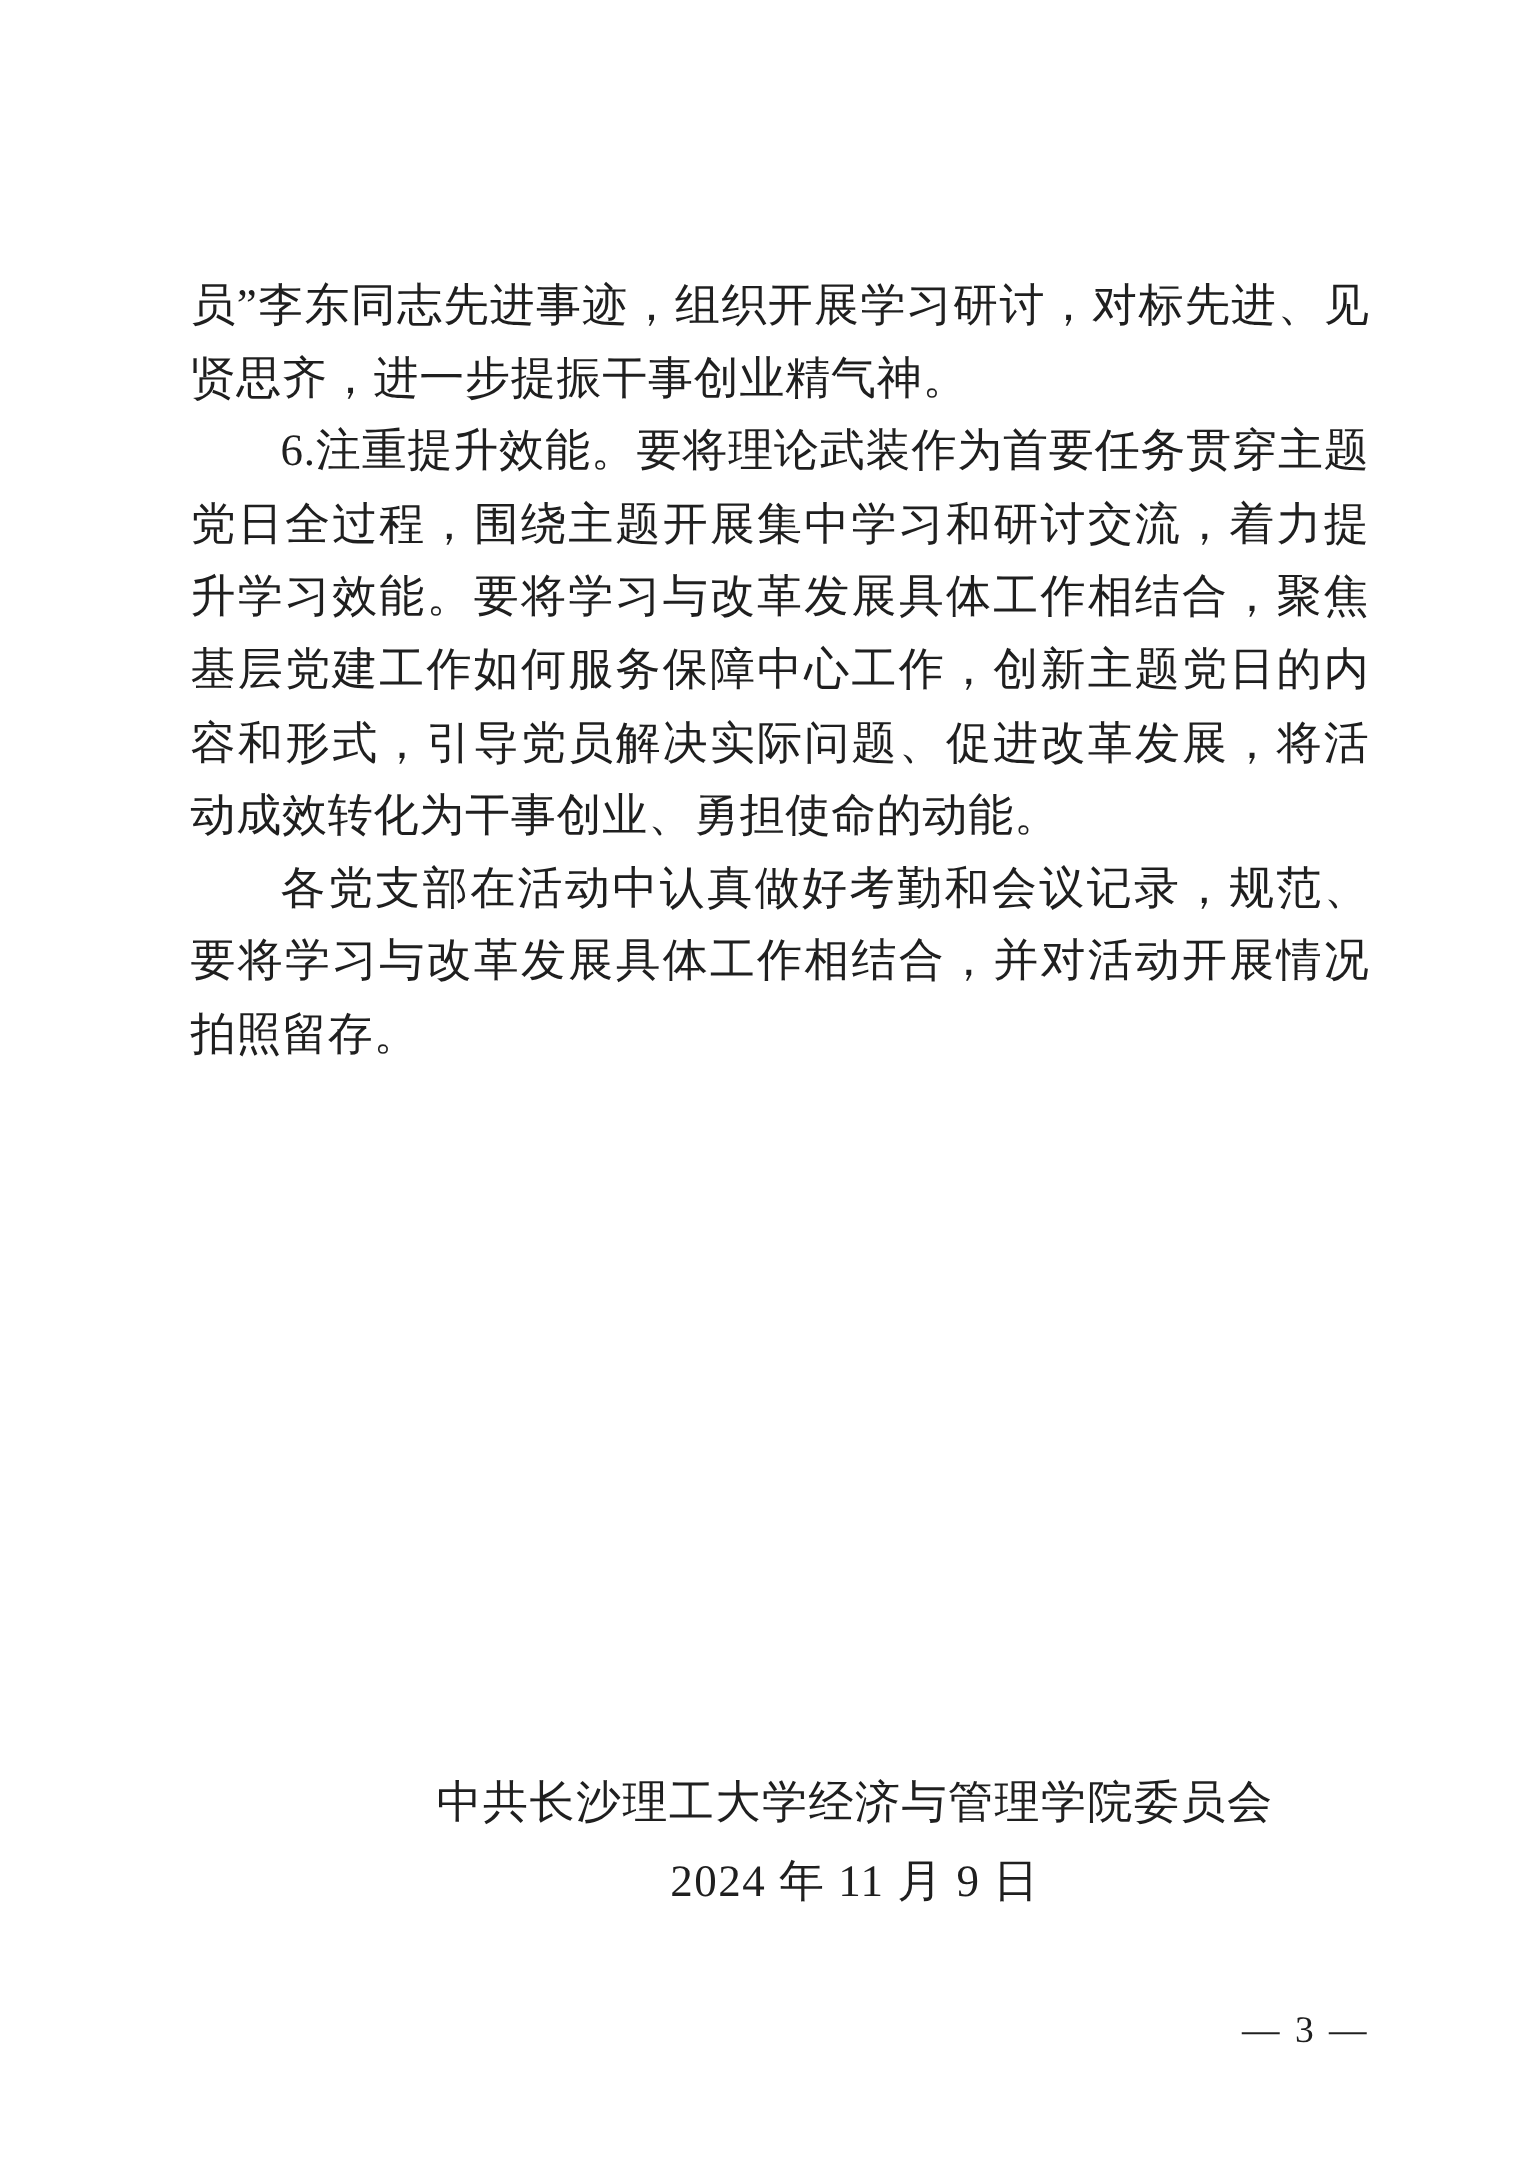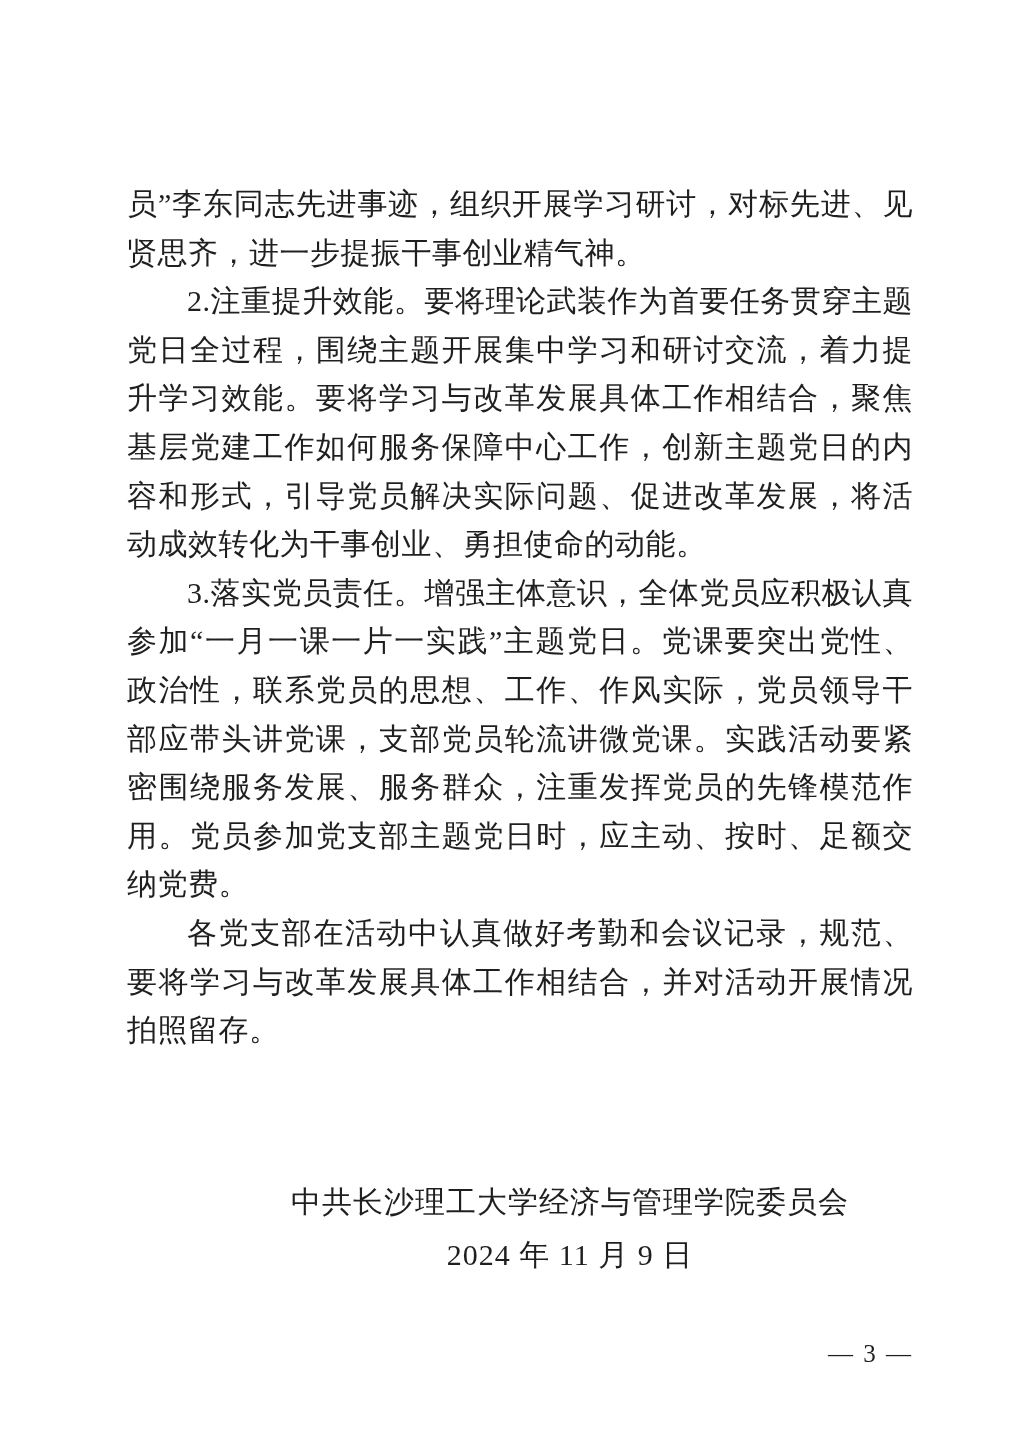--- a/index.html
+++ b/index.html
@@ -57,22 +57,21 @@
     white-space: nowrap;
   }
 </style>
 </head>
 <body>
 
 <div class="page">
 
   <div class="doc-body">
     <p>员”李东同志先进事迹，组织开展学习研讨，对标先进、见贤思齐，进一步提振干事创业精气神。</p>
-    <p class="indent">2.注重提升效能。要将理论武装作为首要任务贯穿主题党日全过程，围绕主题开展集中学习和研讨交流，着力提升学习效能。要将学习与改革发展具体工作相结合，聚焦基层党建工作如何服务保障中心工作，创新主题党日的内容和形式，引导党员解决实际问题、促进改革发展，将活动成效转化为干事创业、勇担使命的动能。</p>
-    <p class="indent">3.落实党员责任。增强主体意识，全体党员应积极认真参加“一月一课一片一实践”主题党日。党课要突出党性、政治性，联系党员的思想、工作、作风实际，党员领导干部应带头讲党课，支部党员轮流讲微党课。实践活动要紧密围绕服务发展、服务群众，注重发挥党员的先锋模范作用。党员参加党支部主题党日时，应主动、按时、足额交纳党费。</p>
+    <p class="indent">6.注重提升效能。要将理论武装作为首要任务贯穿主题党日全过程，围绕主题开展集中学习和研讨交流，着力提升学习效能。要将学习与改革发展具体工作相结合，聚焦基层党建工作如何服务保障中心工作，创新主题党日的内容和形式，引导党员解决实际问题、促进改革发展，将活动成效转化为干事创业、勇担使命的动能。</p>
     <p class="indent">各党支部在活动中认真做好考勤和会议记录，规范、要将学习与改革发展具体工作相结合，并对活动开展情况拍照留存。</p>
   </div>
 
   <div class="sig-block">
     <div>中共长沙理工大学经济与管理学院委员会</div>
     <div class="date-line">2024 年 11 月 9 日</div>
   </div>
 
   <div class="page-num">— 3 —</div>
 

